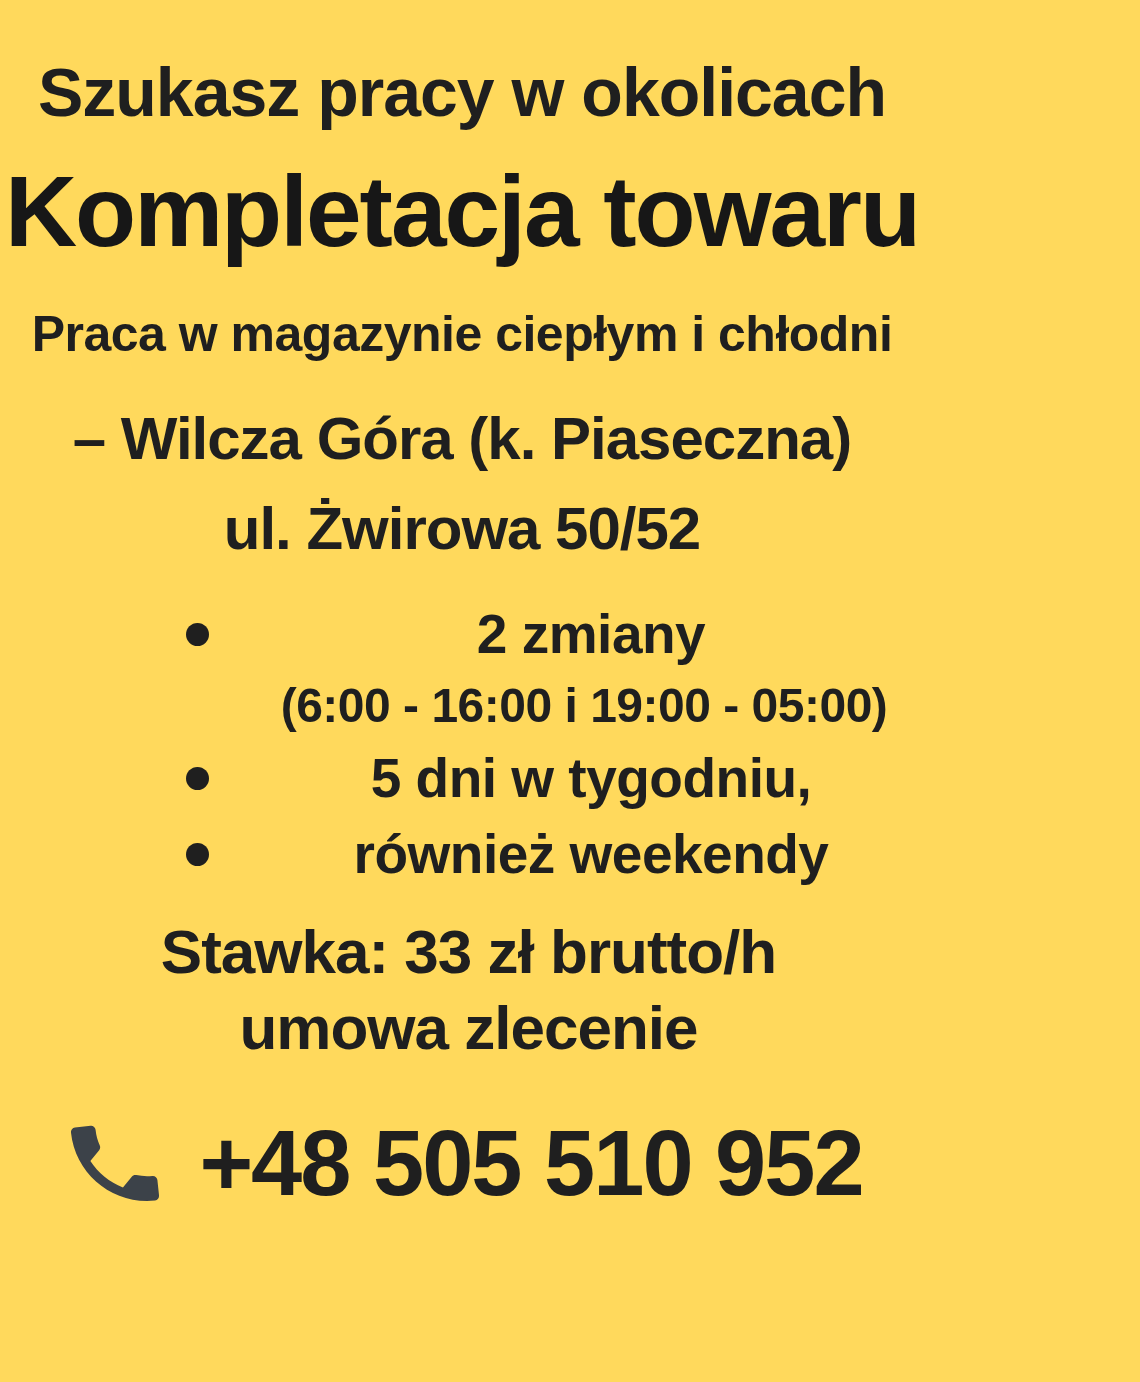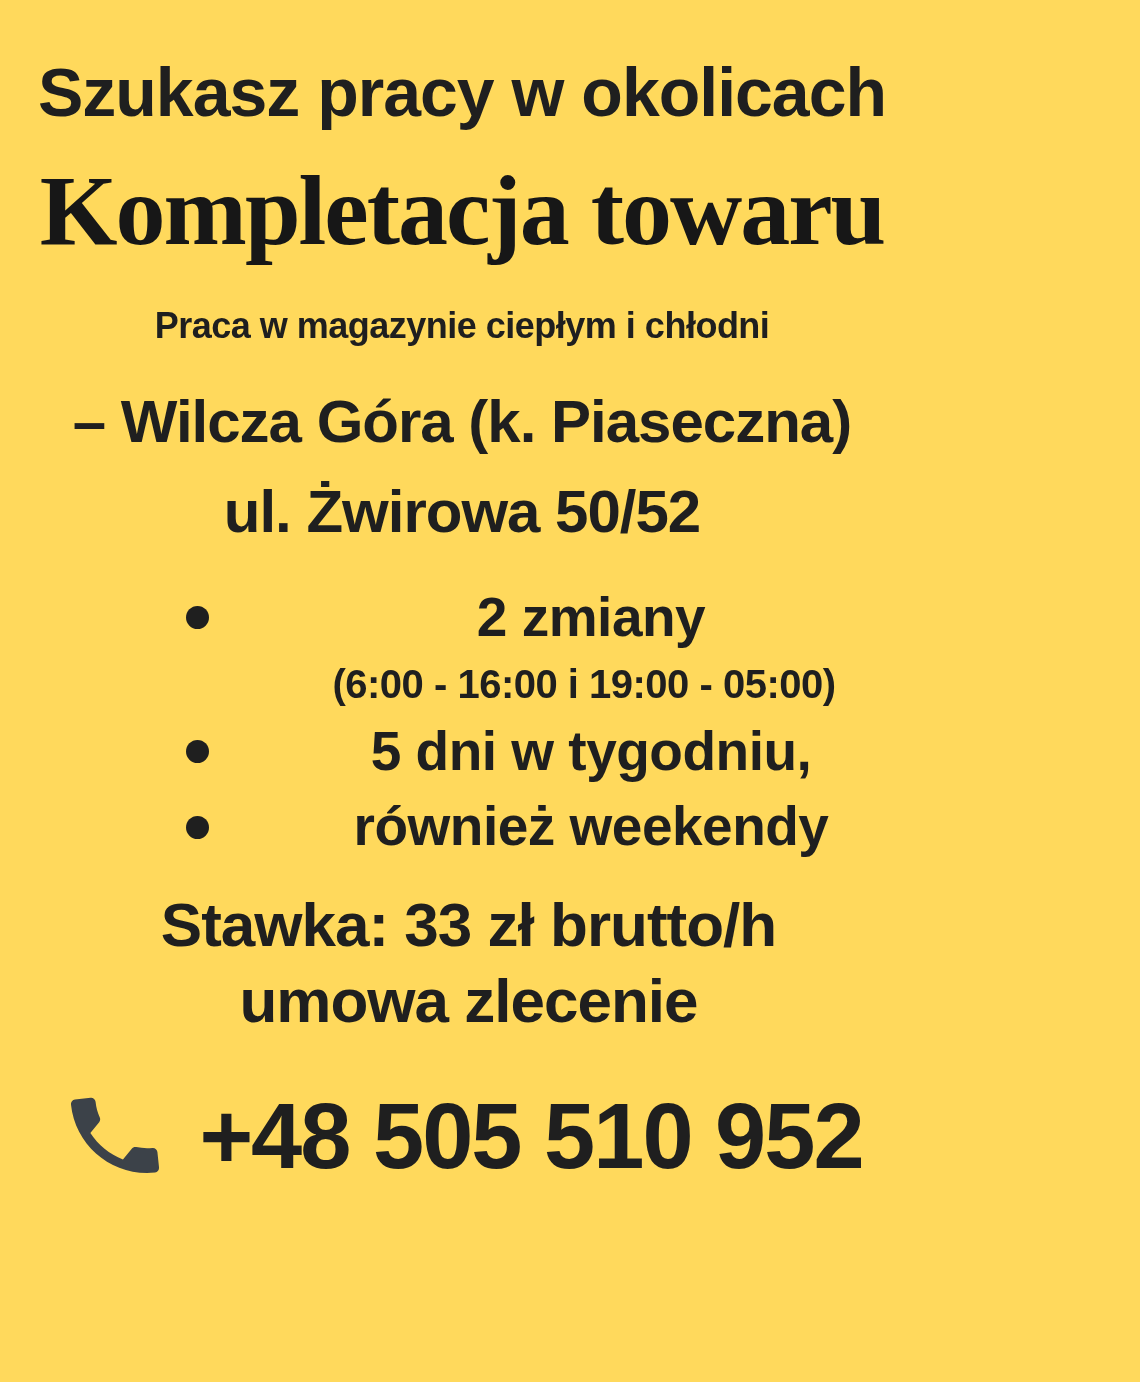--- a/index.html
+++ b/index.html
@@ -28,25 +28,24 @@
     line-height:1.32;
     letter-spacing:-1px;
   }
   .big-title{
     margin-top:14px;
     font-size:100px;
     line-height:1.18;
     letter-spacing:-2px;
     color:var(--title);
     white-space:nowrap;
-    font-family:Liberation Serif, serif;
   }
   .subtitle{
     margin-top:34px;
-    font-size:36px;
+    font-size:50px;
     line-height:1.2;
     letter-spacing:-0.5px;
   }
   .location{
     margin-top:30px;
     font-size:60px;
     line-height:1.5;
     letter-spacing:-1px;
   }
   ul.bullets{
@@ -65,21 +64,21 @@
   }
   ul.bullets li:first-child{margin-top:0;}
   ul.bullets li .dot{
     position:absolute;
     left:36px;top:0.42em;
     width:23px;height:23px;
     border-radius:50%;
     background:var(--text);
   }
   .bullet-detail{
-    font-size:40px;
+    font-size:48px;
     line-height:1.3;
     margin:6px 0 6px -14px;
     letter-spacing:-0.5px;
   }
   .rate{
     margin-top:26px;
     font-size:62px;
     line-height:1.22;
     letter-spacing:-1px;
     padding-left:13px;

